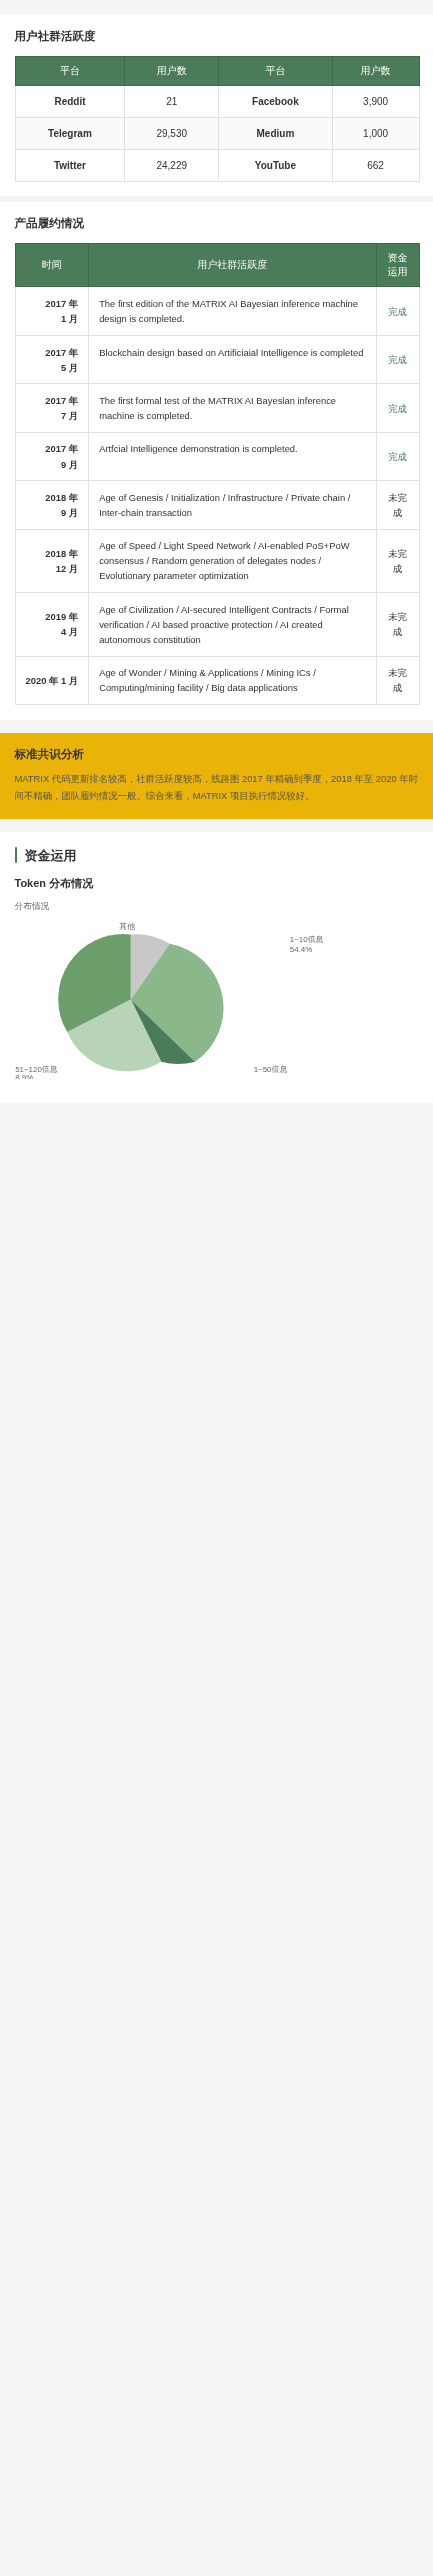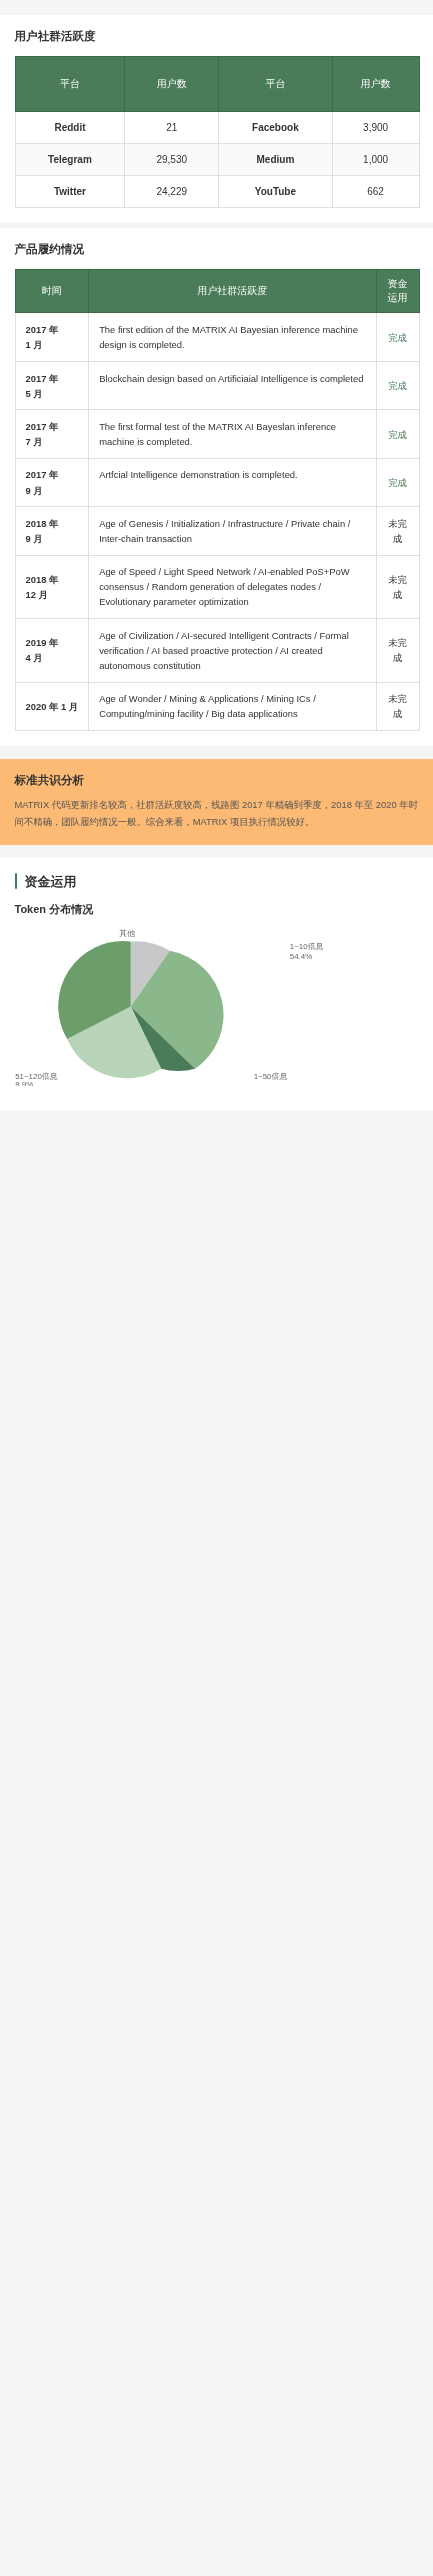--- a/index.html
+++ b/index.html
@@ -27,21 +27,21 @@
     
     .community-table {
       width: 100%;
       border-collapse: collapse;
       border: 0.7px solid #ddd;
     }
 
     .community-table th {
       background: #4a7c59;
       color: #fff;
-      padding: 20px 10px;
+      padding: 7px 10px;
       text-align: center;
       font-weight: 500;
       font-size: 10px;
       border: 0.7px solid #3d6b4a;
     }
 
     .community-table td {
       padding: 10px 22px;
       text-align: center;
       border: 0.7px solid #e0e0e0;
@@ -79,21 +79,21 @@
       padding: 8.7px 10px;
       border: 0.7px solid #e0e0e0;
       font-size: 9.4px;
       vertical-align: top;
       line-height: 1.6;
     }
 
     .roadmap-table td:first-child {
       white-space: nowrap;
       font-weight: 600;
-      text-align: left;
+      text-align: right;
       width: 51px;
       vertical-align: middle;
     }
 
     .roadmap-table td:last-child {
       text-align: center;
       width: 43px;
       vertical-align: middle;
     }
 
@@ -103,21 +103,21 @@
     }
 
     .status-incomplete {
       color: #333;
       font-weight: 500;
     }
 
     
     .analysis-section {
       padding: 14.5px;
-      background: #fdba74;
+      background: #eab308;
       margin-top: 7.2px;
     }
 
     .analysis-title {
       font-size: 11.6px;
       font-weight: 600;
       color: #333;
       margin-bottom: 8.7px;
     }
 
@@ -285,20 +285,21 @@
 </div>
 
 <div class="between-sections"></div>
 
 <div class="fund-section">
   <div class="fund-title-bar">
     <div class="fund-bar"></div>
     <div class="fund-title">资金运用</div>
   </div>
   <div class="fund-subtitle">Token 分布情况</div>
+  <div class="distribution-label">分布情况</div>
 
   <div class="pie-wrapper">
     
     <svg width="405" height="159" viewBox="0 0 560 220" style="font-size:14px">
 
       <path d="M160,110 L160,20 A90,90 0 0,1 214,33 Z" fill="#c8c8c8"></path>
 
       <path d="M160,110 L214,33 A90,90 0 0,1 249,196 Z" fill="#8ab88a"></path>
 
       <path d="M160,110 L249,196 A90,90 0 0,1 202,196 Z" fill="#4a7c59"></path>

